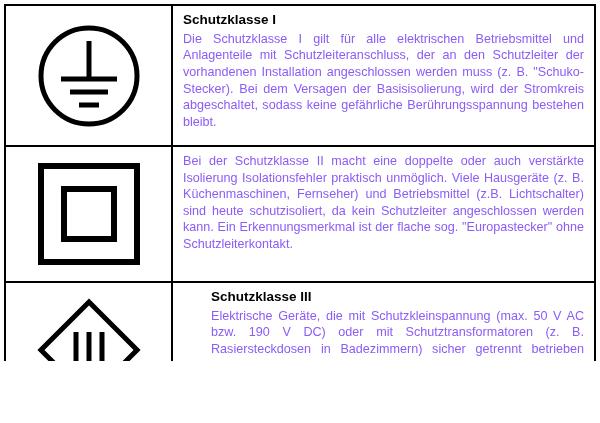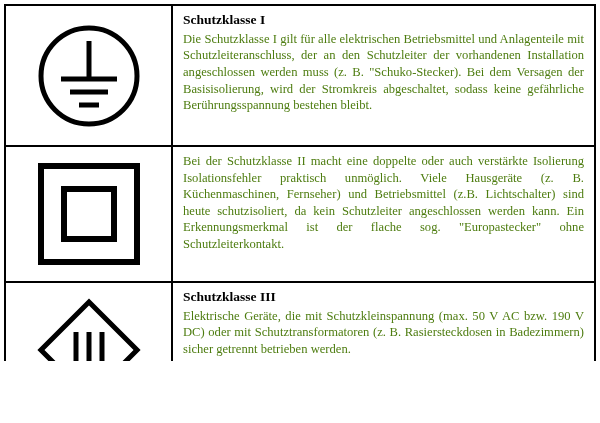--- a/index.html
+++ b/index.html
@@ -10,21 +10,20 @@
   body {
     font-family: "Liberation Sans", sans-serif;
   }
   #page {
     position: relative;
     width: 600px;
     height: 361px;
     background: #ffffff;
     box-sizing: border-box;
     overflow: hidden;
-    font-family: Liberation Serif, serif;
   }
   .table {
     position: absolute;
     left: 4px;
     top: 4px;
     width: 592px;
     height: 415px;
     border: 2px solid #000000;
     box-sizing: border-box;
     display: flex;
@@ -32,21 +31,21 @@
     background: #ffffff;
   }
   .row {
     display: flex;
     flex-direction: row;
     border-bottom: 2px solid #000000;
     box-sizing: border-box;
   }
   .row.r1 { height: 141px; }
   .row.r2 { height: 136px; }
-  .row.r3 { height: 134px; border-bottom: none; }
+  .row.r3 { height: 134px; border-bottom: none; gap: 28px; }
   .cell-symbol {
     width: 167px;
     flex: 0 0 167px;
     border-right: 2px solid #000000;
     box-sizing: border-box;
     display: flex;
     align-items: center;
     justify-content: center;
     position: relative;
   }
@@ -58,21 +57,21 @@
   }
   .heading {
     font-size: 13.5px;
     font-weight: bold;
     color: #000000;
     margin: 0 0 2px 0;
     line-height: 1.25;
   }
   .body-text {
     font-size: 12.6px;
-    color: #4d7c0f;
+    color: #8b5cf6;
     line-height: 1.32;
     text-align: justify;
     margin: 0;
     hyphens: none;
   }
   .r3 .body-text { text-align: justify; }
   .footer-mark {
     position: absolute;
     right: 0;
     bottom: 8px;

